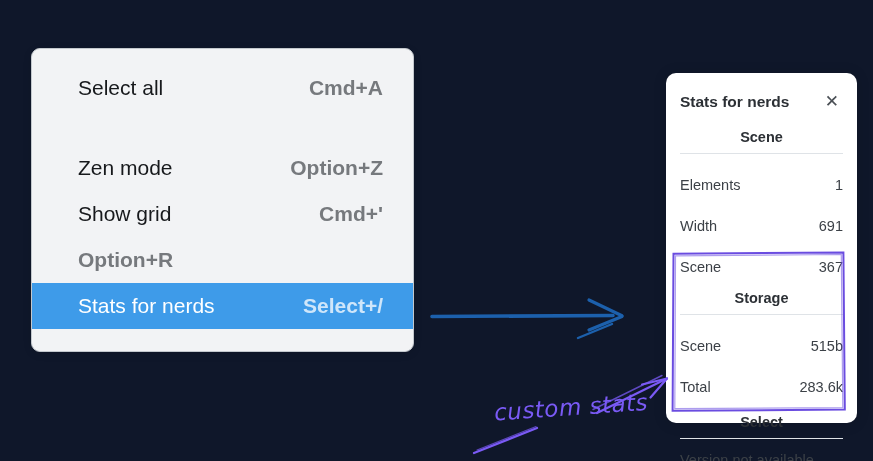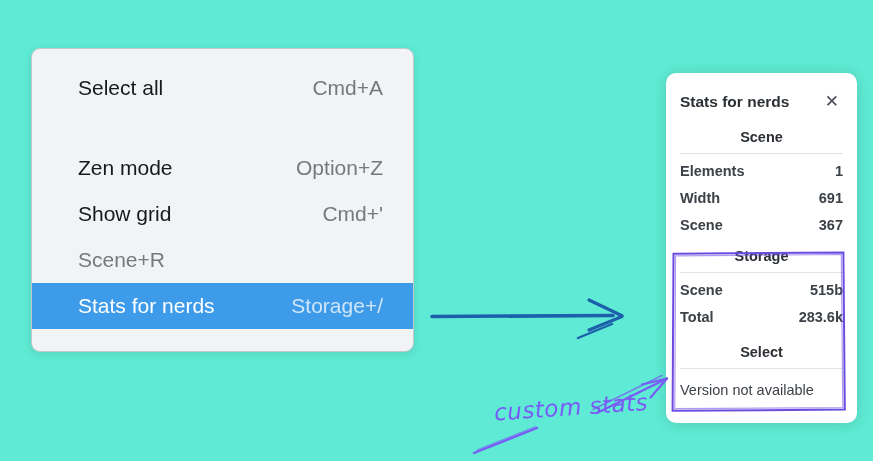--- a/index.html
+++ b/index.html
@@ -1,55 +1,55 @@
 <!DOCTYPE html>
 <html><head>
 <meta charset="utf-8">
 <style>
   * { margin:0; padding:0; box-sizing:border-box; }
   html,body { width:873px; height:461px; background:#ffffff; overflow:hidden;
               font-family:"Liberation Sans", sans-serif; }
-  #stage { position:relative; width:873px; height:461px; background:#5eead4; }
+  #stage { position:relative; width:873px; height:461px; background:#0f172a; }
 
   
   .menu {
     position:absolute; left:31px; top:48px; width:383px; height:304px;
     background:#f2f3f5; border:1px solid #c3c8cd; border-radius:9px;
     box-shadow:0 2px 8px rgba(0,0,0,0.10);
     font-size:21px; color:#17191c; overflow:hidden;
     display:flex; flex-direction:column;
   }
   .menu-section-top { padding:16px 0; }
   .menu-section-bottom { padding:18px 0 24px 0; flex:1; }
   .menu-item {
     height:46px; display:flex; align-items:center; justify-content:space-between;
     padding:0 30px 0 46px; cursor:default;
   }
-  .menu-item .mi-shortcut { color:#76797d; }
+  .menu-item .mi-shortcut { color:#76797d;font-weight:bold; }
   .menu-item.selected { background:#3e9be9; color:#ffffff; }
   .menu-item.selected .mi-shortcut { color:#cfe6fa; }
   .menu-divider { height:1px; background:#c8ccd1; width:100%; }
 
   
   .panel {
     position:absolute; left:666px; top:73px; width:191px; height:350px;
     background:#ffffff; border-radius:10px;
     box-shadow:0 1px 14px rgba(0,0,0,0.14);
     padding:18px 14px 14px 14px;
     color:#3c4147; font-size:14.5px;
   }
   .panel-header { display:flex; align-items:center; justify-content:space-between; }
   .panel-title { font-weight:bold; font-size:15.5px; color:#2c3035; }
   .panel-close { font-size:17px; color:#4a4f55; cursor:pointer; line-height:1;
                  background:none; border:none; font-family:inherit; padding:2px 4px; }
   .sec-heading { text-align:center; font-weight:bold; font-size:14.5px;
                  color:#2c3035; margin-top:17px; }
   .sec-rule { border:none; border-top:1px solid #dfe3e7; margin-top:8px; }
-  .stat-row { display:flex; justify-content:space-between; margin-top:8px;
-              line-height:19px;font-weight:bold; }
+  .stat-row { display:flex; justify-content:space-between; margin-top:22px;
+              line-height:19px; }
   .sec-note { margin-top:12px; line-height:19px; }
   .sec-storage .sec-heading { margin-top:13px; }
 
   
   .annotation-text {
     position:absolute; left:494px; top:394px; width:160px;
     font-family:"DejaVu Sans", sans-serif; font-style:italic; font-weight:500;
     font-size:23px; letter-spacing:0.5px; color:#7a5af5;
     transform:rotate(-4deg); white-space:nowrap;
   }
@@ -74,25 +74,25 @@
     <div class="menu-section-bottom">
       <div class="menu-item">
         <span class="mi-label">Zen mode</span>
         <span class="mi-shortcut">Option+Z</span>
       </div>
       <div class="menu-item">
         <span class="mi-label">Show grid</span>
         <span class="mi-shortcut">Cmd+'</span>
       </div>
       <div class="menu-item">
-        <span class="mi-shortcut">Scene+R</span>
+        <span class="mi-shortcut">Option+R</span>
       </div>
       <div class="menu-item selected">
         <span class="mi-label">Stats for nerds</span>
-        <span class="mi-shortcut">Storage+/</span>
+        <span class="mi-shortcut">Select+/</span>
       </div>
     </div>
   </div>
 
   <div class="panel">
     <div class="panel-header">
       <span class="panel-title">Stats for nerds</span>
       <button class="panel-close">✕</button>
     </div>
 

